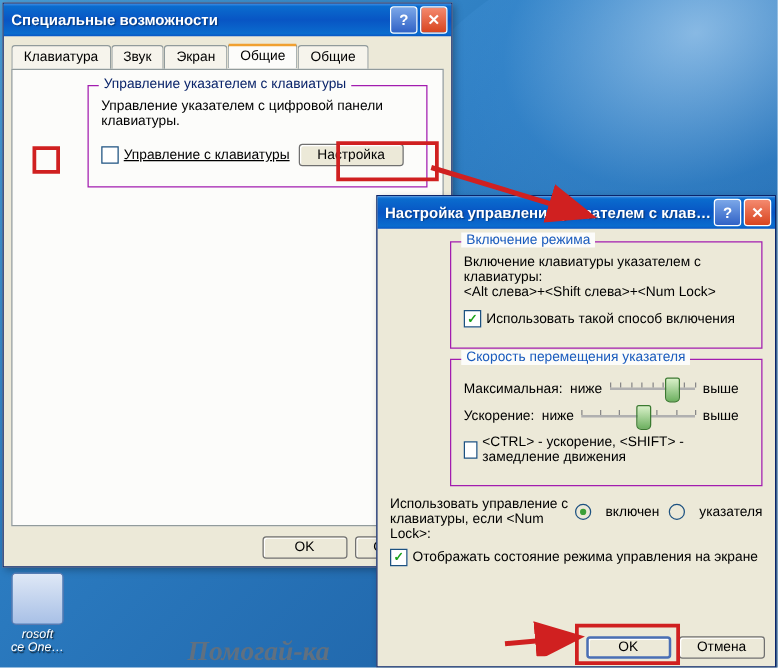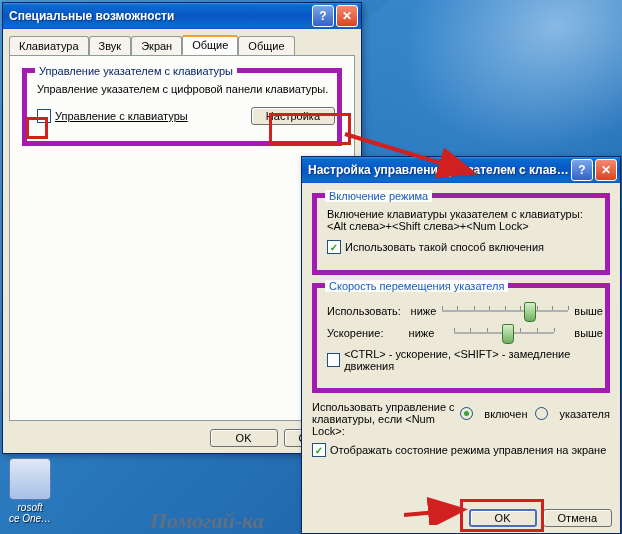--- a/index.html
+++ b/index.html
@@ -84,24 +84,25 @@
   }
   .tabbody {
     margin: 0 6px 6px 6px;
     border: 1px solid #919b9c;
     background: #fcfcfa;
     padding: 12px;
     height: 340px;
     position: relative;
   }
   .group {
-    border: 5px solid #a21caf;
-    padding: 10px 2px 12px 10px;
+    border: 1px solid #a21caf;
+    padding: 10px 18px 12px 10px;
     position: relative;
     margin-bottom: 8px;
+    margin-left: 48px;
   }
   .group-title {
     position: absolute;
     top: -8px;
     left: 8px;
     background: #fcfcfa;
     padding: 0 4px;
     color: #0a246a;
   }
   .group-title.blue { color: #1a5bbd; }
@@ -258,38 +259,38 @@
       <div style="margin-bottom:8px;">&lt;Alt слева&gt;+&lt;Shift слева&gt;+&lt;Num Lock&gt;</div>
       <div class="row">
         <span class="checkbox">✓</span>
         <span>Использовать такой способ включения</span>
       </div>
     </div>
 
     <div class="group">
       <div class="group-title blue">Скорость перемещения указателя</div>
       <div class="row" style="gap:6px;">
-        <span style="width:80px;">Использовать:</span>
+        <span style="width:80px;">Максимальная:</span>
         <span>ниже</span>
         <span class="slider">
           <span class="track"></span>
           <span class="tick" style="left:0%"></span>
             <span class="tick" style="left:12%"></span>
             <span class="tick" style="left:25%"></span>
             <span class="tick" style="left:37%"></span>
             <span class="tick" style="left:50%"></span>
             <span class="tick" style="left:62%"></span>
             <span class="tick" style="left:75%"></span>
             <span class="tick" style="left:87%"></span>
             <span class="tick" style="left:100%"></span>
           <span class="thumb" style="left:65%"></span>
         </span>
         <span>выше</span>
       </div>
-      <div class="row" style="gap:20px;">
+      <div class="row" style="gap:6px;">
         <span style="width:80px;">Ускорение:</span>
         <span>ниже</span>
         <span class="slider">
           <span class="track"></span>
           <span class="tick" style="left:0%"></span>
             <span class="tick" style="left:16%"></span>
             <span class="tick" style="left:33%"></span>
             <span class="tick" style="left:50%"></span>
             <span class="tick" style="left:66%"></span>
             <span class="tick" style="left:83%"></span>

